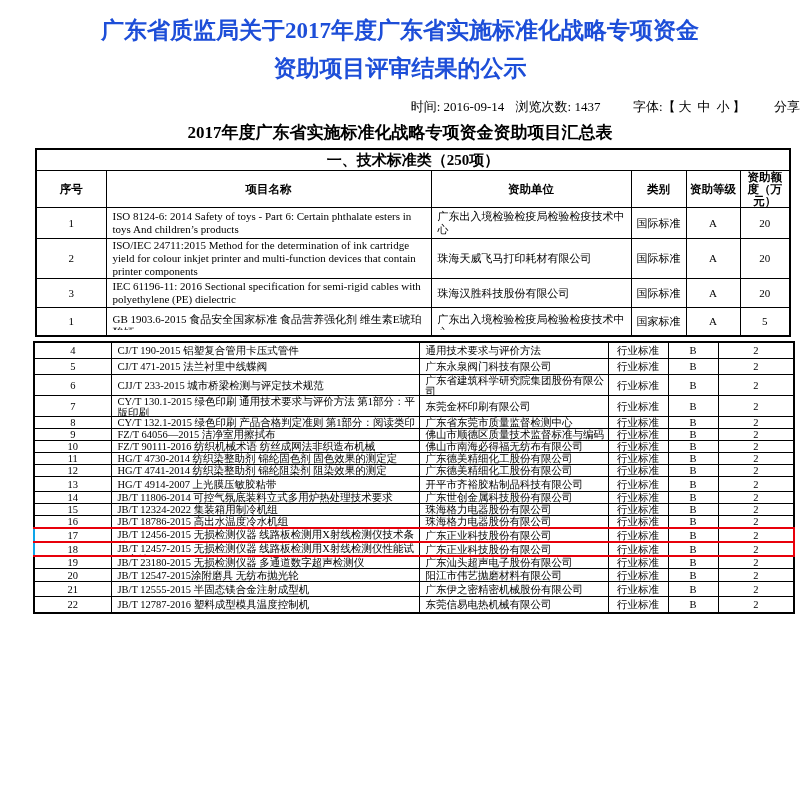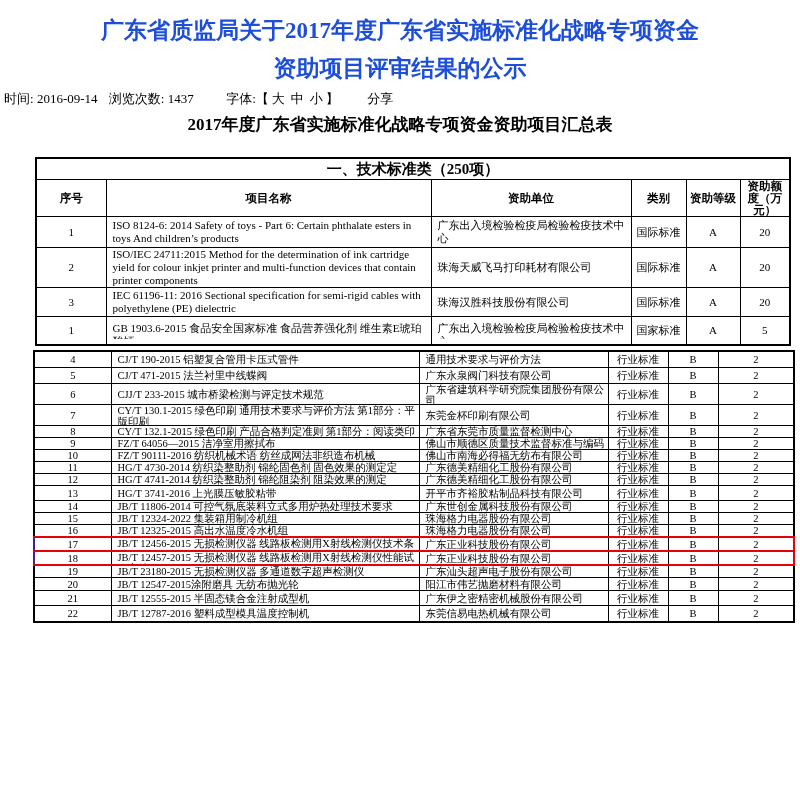--- a/index.html
+++ b/index.html
@@ -8,32 +8,32 @@
     font-family:"Liberation Serif","DejaVu Serif",serif;
   }
   .page{width:800px;height:800px;overflow:hidden;position:relative;}
 
   
   .doc-title{margin:12px 18px 0;text-align:center;font-size:23px;line-height:38px;
     font-weight:bold;color:#1d4ed8;}
   .doc-title .tl{display:block;}
 
   
-  .meta{margin-top:2px;text-align:left;font-size:13px;line-height:18px;color:#000;}
+  .meta{margin-top:10px;text-align:right;font-size:13px;line-height:18px;color:#000;}
   .meta .chunk{margin:0 4px;}
   .meta .gap{display:inline-block;width:18px;}
   .fontopt{cursor:pointer;margin:0 3px;text-decoration:none;color:#000;}
   .share{cursor:pointer;color:#000;text-decoration:none;}
 
   
   .bodytext{margin:16px 28px 0 40px;}
   .bodytext p{margin:0;font-size:18px;line-height:36px;text-indent:72px;text-align:justify;}
 
   
-  .tbl-title{margin:6px 0 21px;text-align:center;font-weight:bold;font-size:17px;line-height:22px;}
+  .tbl-title{margin:6px 0 4px;text-align:center;font-weight:bold;font-size:17px;line-height:22px;}
   .twrap{padding-left:33px;}
   table{border-collapse:collapse;table-layout:fixed;border:2px solid #000;}
   .t1{width:754px;margin-left:2px;font-size:11px;}
   .t2{width:760px;margin-top:4px;font-size:10.5px;}
   td,th{border:1px solid #000;padding:0 2px;text-align:center;vertical-align:middle;}
   .cc{overflow:hidden;line-height:13px;word-break:break-word;}
   .t2 .cc{line-height:11px;}
   td[data-name="cell-name"] .cc,td[data-name="cell-org"] .cc{text-align:left;padding-left:4px;}
   .section-cell{height:20px;font-weight:bold;font-size:15px;line-height:20px;}
   th{height:26px;font-size:11.5px;font-weight:bold;line-height:12px;}
@@ -44,21 +44,21 @@
   tr.r28 td{height:28px;} tr.r28 .cc{max-height:26px;}
   tr.r27 td{height:27px;} tr.r27 .cc{max-height:17px;}
   tr.r15h td{height:15px;} tr.r15h .cc{max-height:14px;}
   tr.r20 td{height:20px;} tr.r20 .cc{max-height:20px;}
   tr.r11 td{height:11px;} tr.r11 .cc{max-height:11px;}
   tr.r12 td{height:12px;} tr.r12 .cc{max-height:12px;}
   tr.r14 td{height:14px;} tr.r14 .cc{max-height:13px;}
 
   
   tr.hl td{border-top:2px solid #e8000a;border-bottom:2px solid #e8000a;}
-  tr.hl td:first-child{border-left:2px solid #4c1d95;}
+  tr.hl td:first-child{border-left:2px solid #0ea5e9;}
   tr.hl td:last-child{border-right:2px solid #e8000a;}
 </style>
 </head>
 <body>
 
 <div class="page" data-name="announcement-page">
 
   <h1 class="doc-title" data-name="page-title">
     <span class="tl" data-name="page-title-line-1">广东省质监局关于2017年度广东省实施标准化战略专项资金</span>
     <span class="tl" data-name="page-title-line-2">资助项目评审结果的公示</span>
@@ -371,21 +371,21 @@
             </td>
             <td data-name="cell-amt">
               <div class="cc">2</div>
             </td>
           </tr>
           <tr class="r14" data-name="table-row">
             <td data-name="cell-no">
               <div class="cc">13</div>
             </td>
             <td data-name="cell-name">
-              <div class="cc">HG/T 3741-2016 上光膜压敏胶粘带</div>
+              <div class="cc">HG/T 4914-2007 上光膜压敏胶粘带</div>
             </td>
             <td data-name="cell-org">
               <div class="cc">开平市齐裕胶粘制品科技有限公司</div>
             </td>
             <td data-name="cell-cat">
               <div class="cc">行业标准</div>
             </td>
             <td data-name="cell-grade">
               <div class="cc">B</div>
             </td>
@@ -431,21 +431,21 @@
             </td>
             <td data-name="cell-amt">
               <div class="cc">2</div>
             </td>
           </tr>
           <tr class="r11" data-name="table-row">
             <td data-name="cell-no">
               <div class="cc">16</div>
             </td>
             <td data-name="cell-name">
-              <div class="cc">JB/T 12325-2015 高出水温度冷水机组</div>
+              <div class="cc">JB/T 18786-2015 高出水温度冷水机组</div>
             </td>
             <td data-name="cell-org">
               <div class="cc">珠海格力电器股份有限公司</div>
             </td>
             <td data-name="cell-cat">
               <div class="cc">行业标准</div>
             </td>
             <td data-name="cell-grade">
               <div class="cc">B</div>
             </td>

